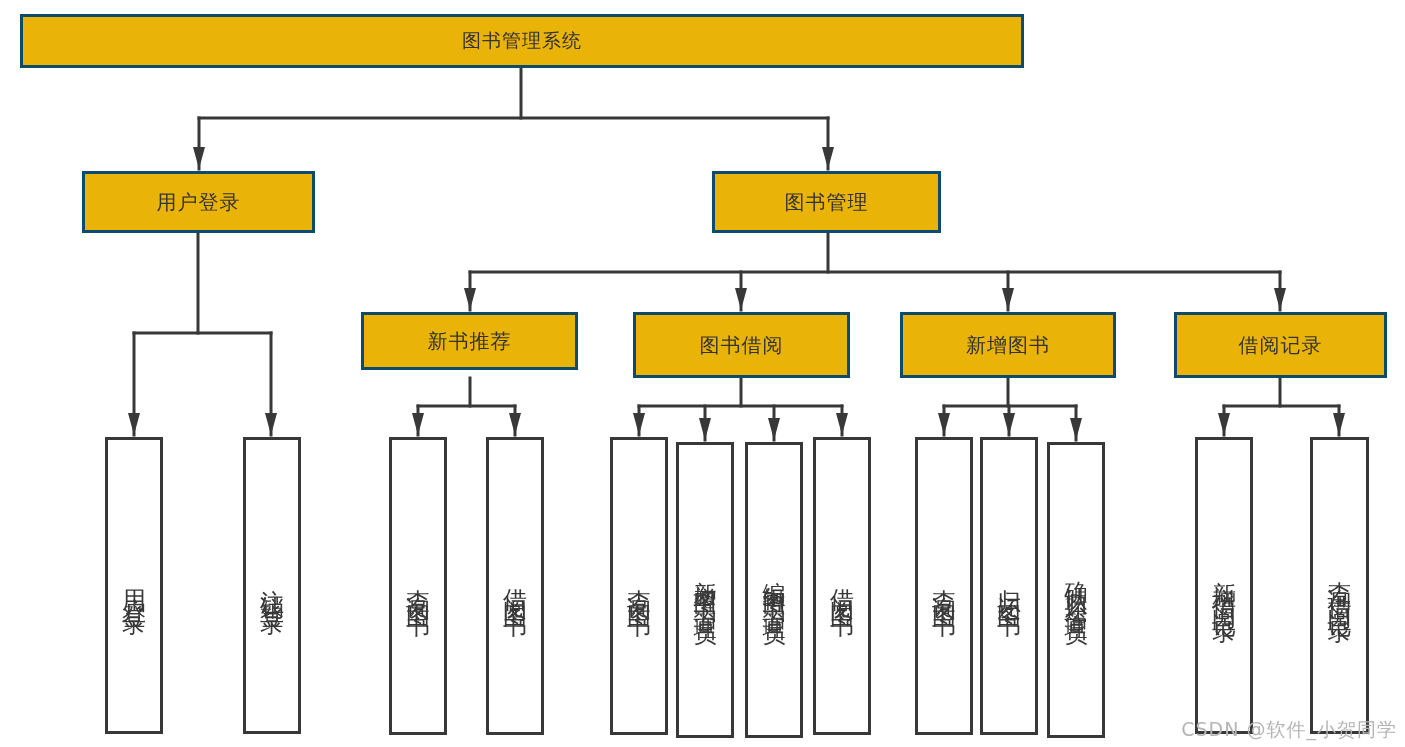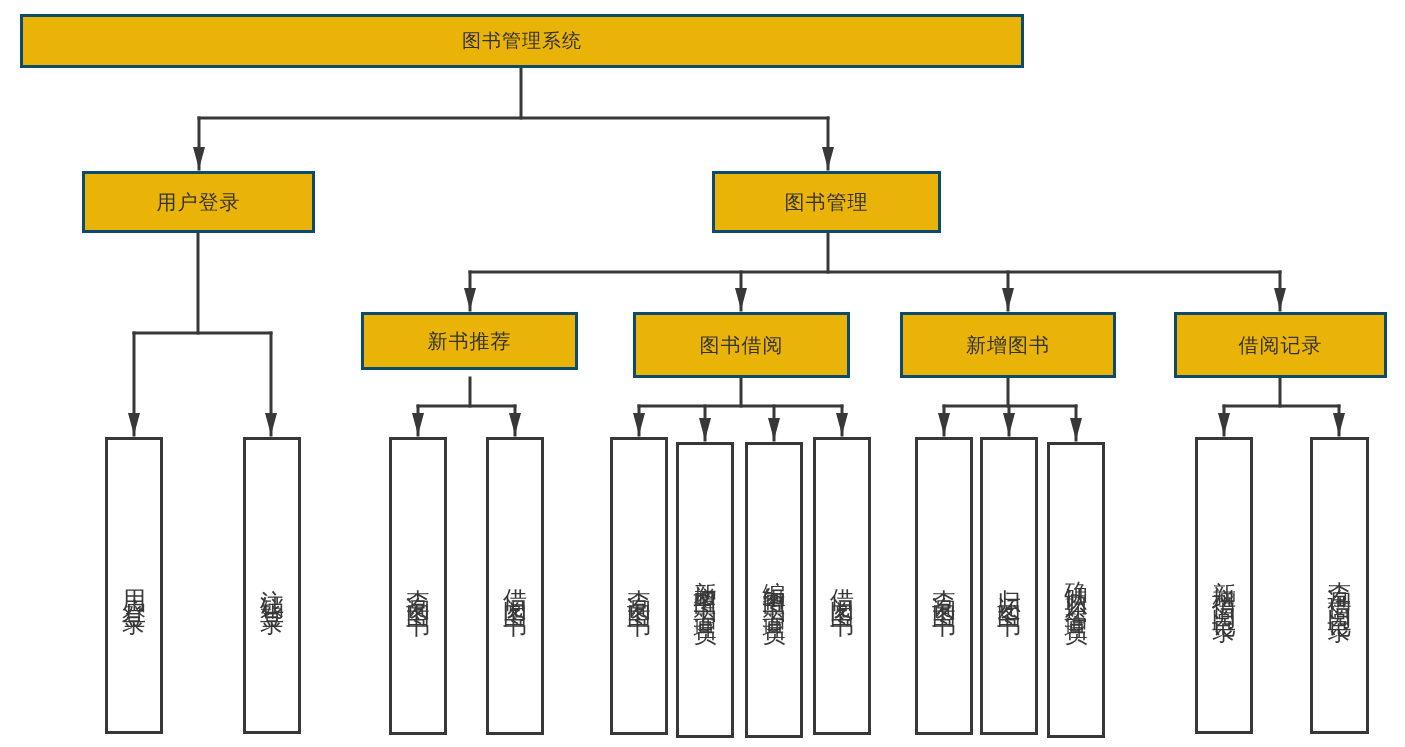--- a/index.html
+++ b/index.html
@@ -154,13 +154,14 @@
   <div class="vbox long" id="l-bb-edit">编辑图书（管理员）</div>
   <div class="vbox" id="l-bb-borrow">借阅图书</div>
 
   <div class="vbox" id="l-cb-query">查询图书</div>
   <div class="vbox" id="l-cb-return">归还图书</div>
   <div class="vbox long" id="l-cb-confirm">确认归还（管理员）</div>
 
   <div class="vbox" id="l-br-add">新增借阅记录</div>
   <div class="vbox" id="l-br-query">查询借阅记录</div>
 
+  <div class="watermark">CSDN @软件_小贺同学</div>
 </div>
 
 </body></html>

